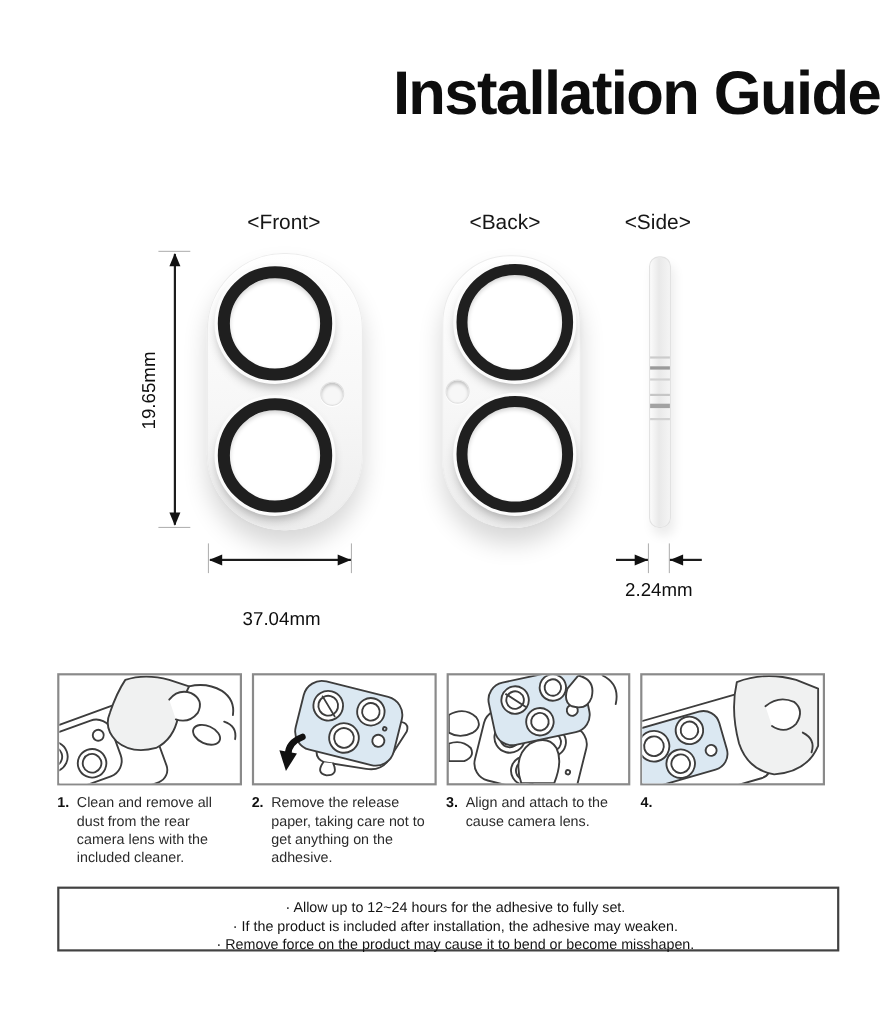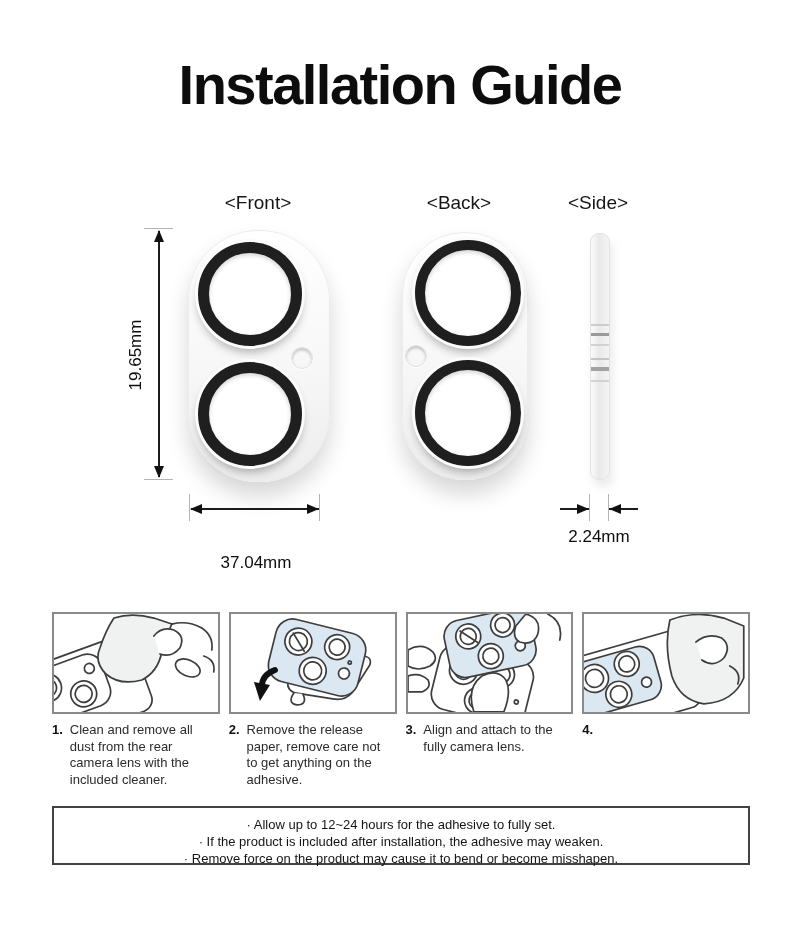--- a/index.html
+++ b/index.html
@@ -1,20 +1,20 @@
 <!DOCTYPE html>
 <html><head>
 <meta charset="utf-8">
 <style>
   html,body{margin:0;padding:0;background:#fff;}
   .page{position:relative;width:800px;height:930px;background:#fff;overflow:hidden;
         font-family:"Liberation Sans","DejaVu Sans",sans-serif;color:#111;}
 
   
-  .title{position:absolute;left:0;top:52px;width:800px;text-align:center;
+  .title{position:absolute;left:0;top:52px;width:800px;text-align:right;
          font-size:56px;font-weight:800;letter-spacing:-1.5px;color:#0d0d0d;}
 
   
   .view-label{position:absolute;top:192px;width:160px;text-align:center;
               font-size:19px;font-weight:500;color:#161616;}
   .vl-front{left:178px;} .vl-back{left:379px;} .vl-side{left:518px;}
 
   
   .plate{position:absolute;background:linear-gradient(180deg,#ffffff 0%,#f7f7f7 55%,#ededed 100%);
          border:1px solid #ececec;box-shadow:0 14px 22px rgba(0,0,0,0.16),inset 0 1px 0 #fff;}
@@ -54,21 +54,21 @@
   
   .steps-row{position:absolute;left:52px;top:612px;width:698px;display:flex;gap:9px;}
   .step-box{flex:1;height:98px;border:2px solid #8a8a8a;background:#fff;box-sizing:content-box;}
   .step-box svg{display:block;width:100%;height:100%;}
   .steps-text-row{position:absolute;left:52px;top:722px;width:698px;display:flex;gap:9px;}
   .step-text{flex:1;display:flex;font-size:13px;line-height:16.5px;color:#2b2b2b;padding-right:10px;box-sizing:border-box;}
   .step-num{font-weight:700;margin-right:7px;color:#111;}
 
   
   .note-box{position:absolute;left:52px;top:806px;width:694px;height:47px;border:2px solid #424242;
-            background:#fff;text-align:center;padding-top:8px;}
+            background:#fff;text-align:center;padding-top:8px;padding-left:13px;}
   .note-line{font-size:13px;line-height:17px;color:#141414;}
 </style>
 </head>
 <body>
 
 <div class="page">
 
   <div class="title">Installation Guide</div>
 
   <div class="view-label vl-back">&lt;Back&gt;</div>
@@ -222,25 +222,25 @@
 
   </div>
 
   <div class="steps-text-row">
     <div class="step-text">
       <span class="step-num">1.</span>
       <span>Clean and remove all dust from the rear camera lens with the included cleaner.</span>
     </div>
     <div class="step-text">
       <span class="step-num">2.</span>
-      <span>Remove the release paper, remove care not to get anything on the adhesive.</span>
+      <span>Remove the release paper, taking care not to get anything on the adhesive.</span>
     </div>
     <div class="step-text">
       <span class="step-num">3.</span>
-      <span>Align and attach to the fully camera lens.</span>
+      <span>Align and attach to the cause camera lens.</span>
     </div>
     <div class="step-text">
       <span class="step-num">4.</span>
     </div>
   </div>
 
   <div class="note-box">
     <div class="note-line">· Allow up to 12~24 hours for the adhesive to fully set.</div>
     <div class="note-line">· If the product is included after installation, the adhesive may weaken.</div>
     <div class="note-line">· Remove force on the product may cause it to bend or become misshapen.</div>

